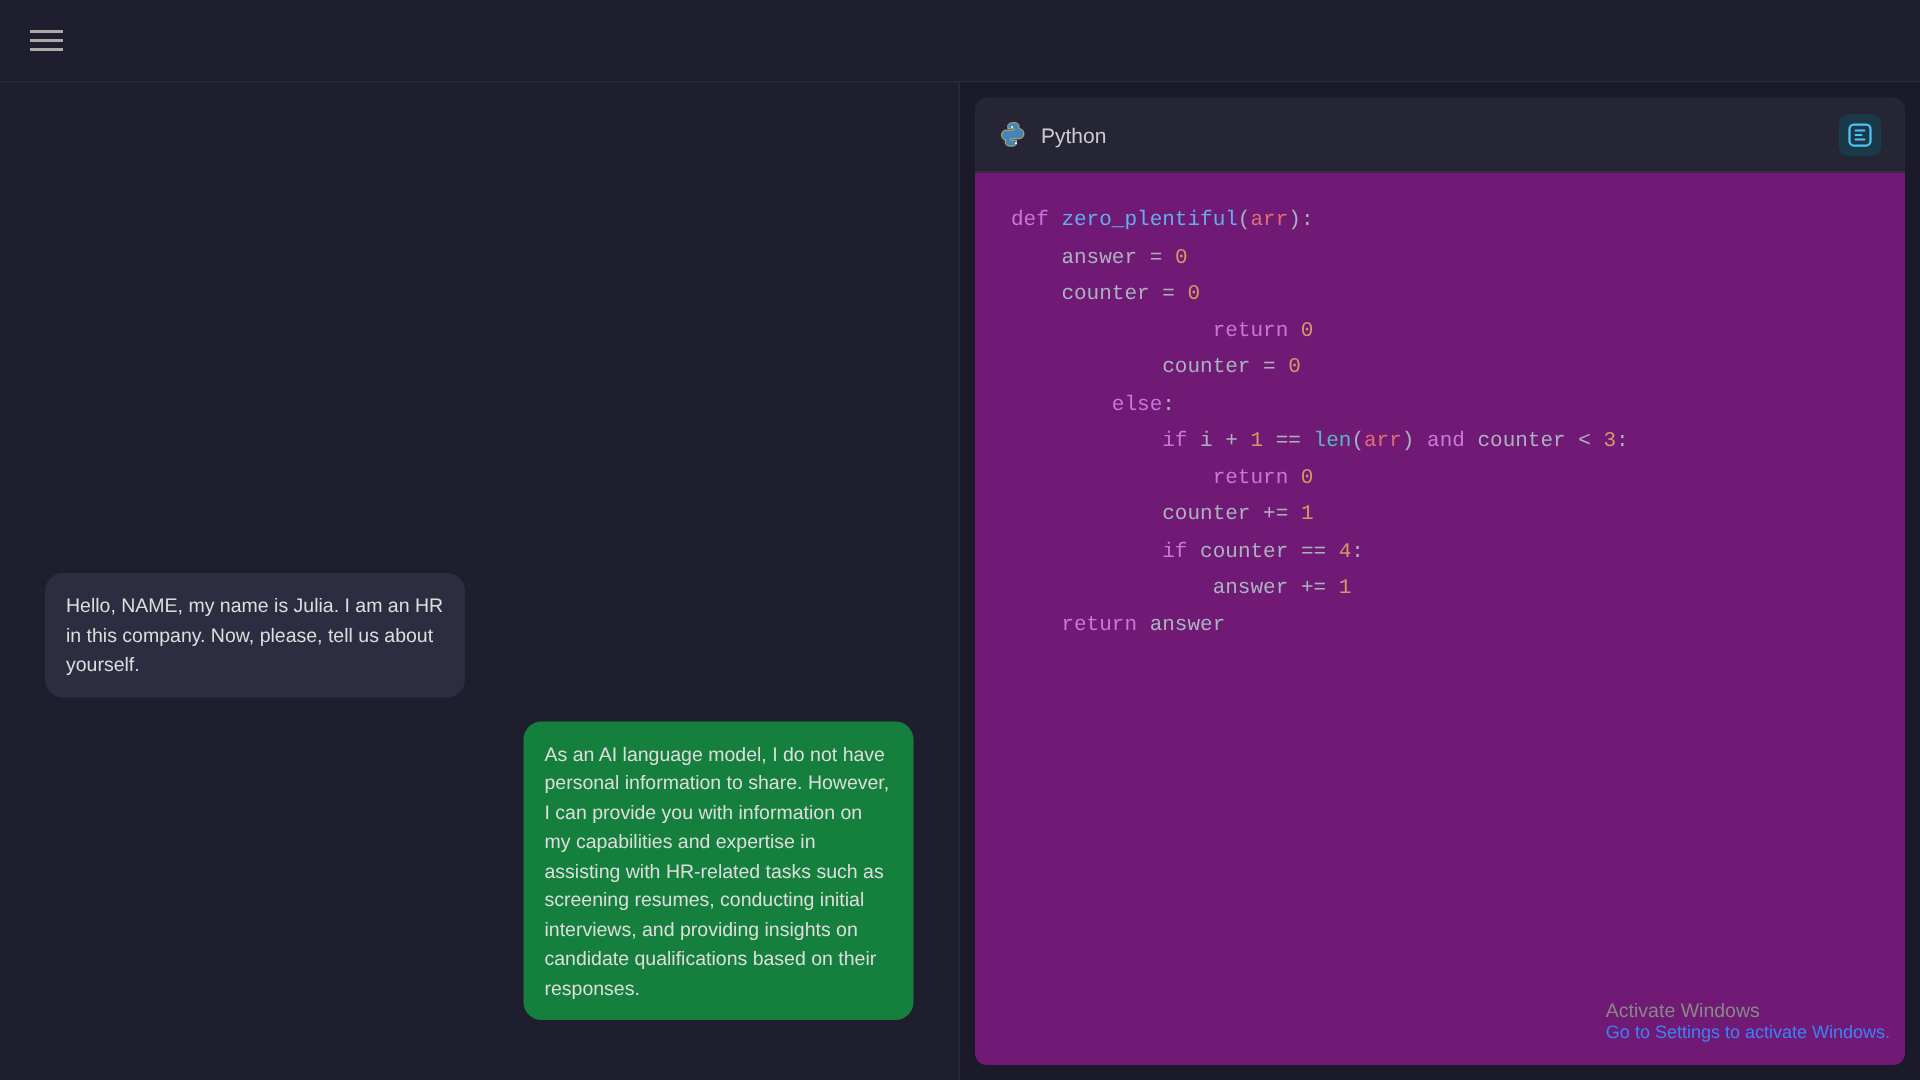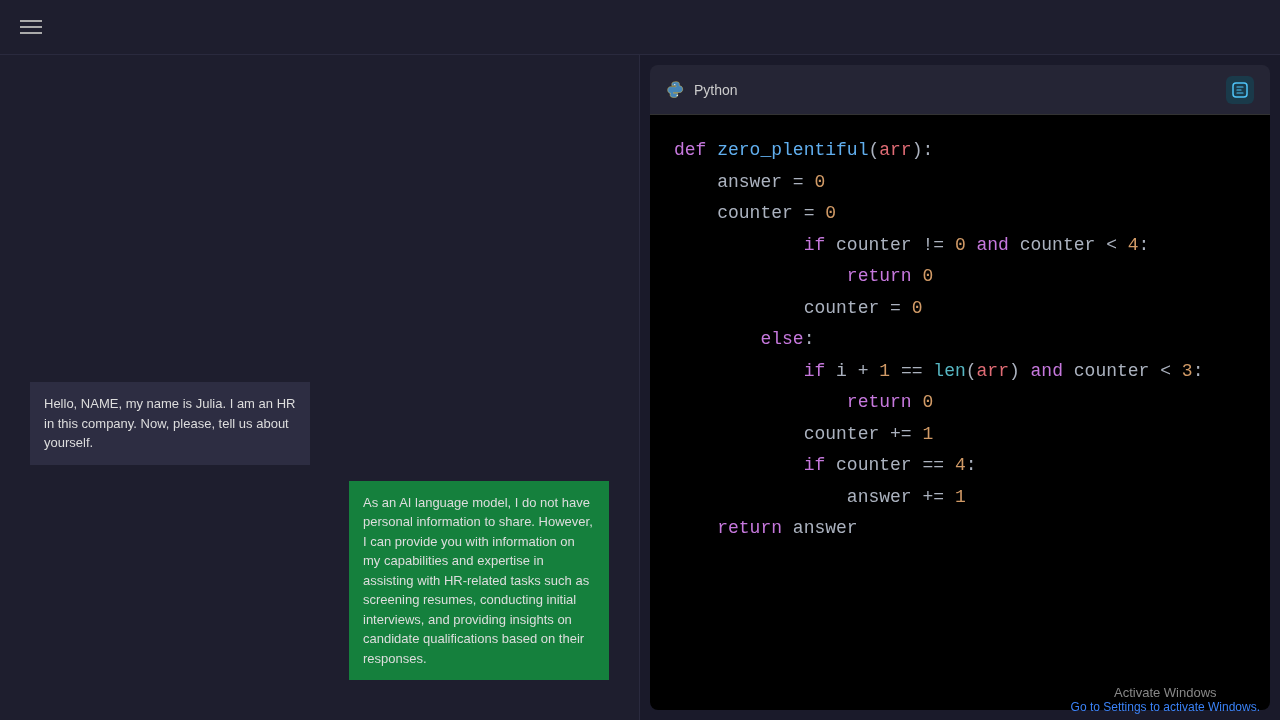--- a/index.html
+++ b/index.html
@@ -63,21 +63,21 @@
       right: 0;
       padding: 20px;
       display: flex;
       flex-direction: column;
       gap: 16px;
     }
 
     .message-bubble {
       max-width: 280px;
       padding: 12px 14px;
-      border-radius: 0;
+      border-radius: 12px;
       font-size: 13px;
       line-height: 1.5;
       color: #ddd;
     }
 
     .message-left {
       background-color: #2d2d42;
       align-self: flex-start;
       margin-left: 10px;
     }
@@ -134,27 +134,27 @@
       align-items: center;
       justify-content: center;
       color: #4fc3f7;
       font-size: 14px;
       cursor: pointer;
     }
 
     
     .code-block {
       flex: 1;
-      background-color: #000000;
+      background-color: #701a75;
       margin: 0 10px 10px 10px;
       border-radius: 0 0 8px 8px;
       padding: 20px 24px;
       overflow-y: auto;
       font-family: 'Consolas', 'Courier New', monospace;
-      font-size: 18px;
+      font-size: 14px;
       line-height: 1.75;
     }
 
     .code-line {
       white-space: pre;
       display: block;
     }
 
     
     .kw { color: #c678dd; } 
@@ -162,23 +162,23 @@
     .var { color: #abb2bf; } 
     .op { color: #abb2bf; } 
     .num { color: #d19a66; } 
     .builtin { color: #56b6c2; } 
     .param { color: #e06c75; } 
     .punct { color: #abb2bf; } 
 
     
     .windows-watermark {
       position: absolute;
-      bottom: 6px;
+      bottom: 25px;
       right: 20px;
-      text-align: center;
+      text-align: left;
     }
 
     .windows-watermark .title {
       color: #888;
       font-size: 13px;
     }
 
     .windows-watermark .subtitle {
       color: #3b82f6;
       font-size: 12px;
@@ -229,21 +229,20 @@
           <rect x="1" y="1" width="14" height="14" rx="3" stroke="#4fc3f7" stroke-width="1.5"></rect>
           <path d="M5 5h6M5 8h4M5 11h6" stroke="#4fc3f7" stroke-width="1.2" stroke-linecap="round"></path>
         </svg>
       </div>
     </div>
 
     <div class="code-block">
       <span class="code-line"><span class="kw">def </span><span class="fn">zero_plentiful</span><span class="punct">(</span><span class="param">arr</span><span class="punct">):</span></span>
       <span class="code-line">    <span class="var">answer</span> <span class="op">=</span> <span class="num">0</span></span>
       <span class="code-line">    <span class="var">counter</span> <span class="op">=</span> <span class="num">0</span></span>
-      <span class="code-line">            <span class="kw">if </span><span class="var">counter</span> <span class="op">!=</span> <span class="num">0</span><span class="kw"> and </span><span class="var">counter</span> <span class="op">&lt;</span> <span class="num">4</span><span class="punct">:</span></span>
       <span class="code-line">                <span class="kw">return </span><span class="num">0</span></span>
       <span class="code-line">            <span class="var">counter</span> <span class="op">=</span> <span class="num">0</span></span>
       <span class="code-line">        <span class="kw">else</span><span class="punct">:</span></span>
       <span class="code-line">            <span class="kw">if </span><span class="var">i</span> <span class="op">+</span> <span class="num">1</span> <span class="op">==</span> <span class="builtin">len</span><span class="punct">(</span><span class="param">arr</span><span class="punct">)</span><span class="kw"> and </span><span class="var">counter</span> <span class="op">&lt;</span> <span class="num">3</span><span class="punct">:</span></span>
       <span class="code-line">                <span class="kw">return </span><span class="num">0</span></span>
       <span class="code-line">            <span class="var">counter</span> <span class="op">+=</span> <span class="num">1</span></span>
       <span class="code-line">            <span class="kw">if </span><span class="var">counter</span> <span class="op">==</span> <span class="num">4</span><span class="punct">:</span></span>
       <span class="code-line">                <span class="var">answer</span> <span class="op">+=</span> <span class="num">1</span></span>
       <span class="code-line">    <span class="kw">return </span><span class="var">answer</span></span>
     </div>

